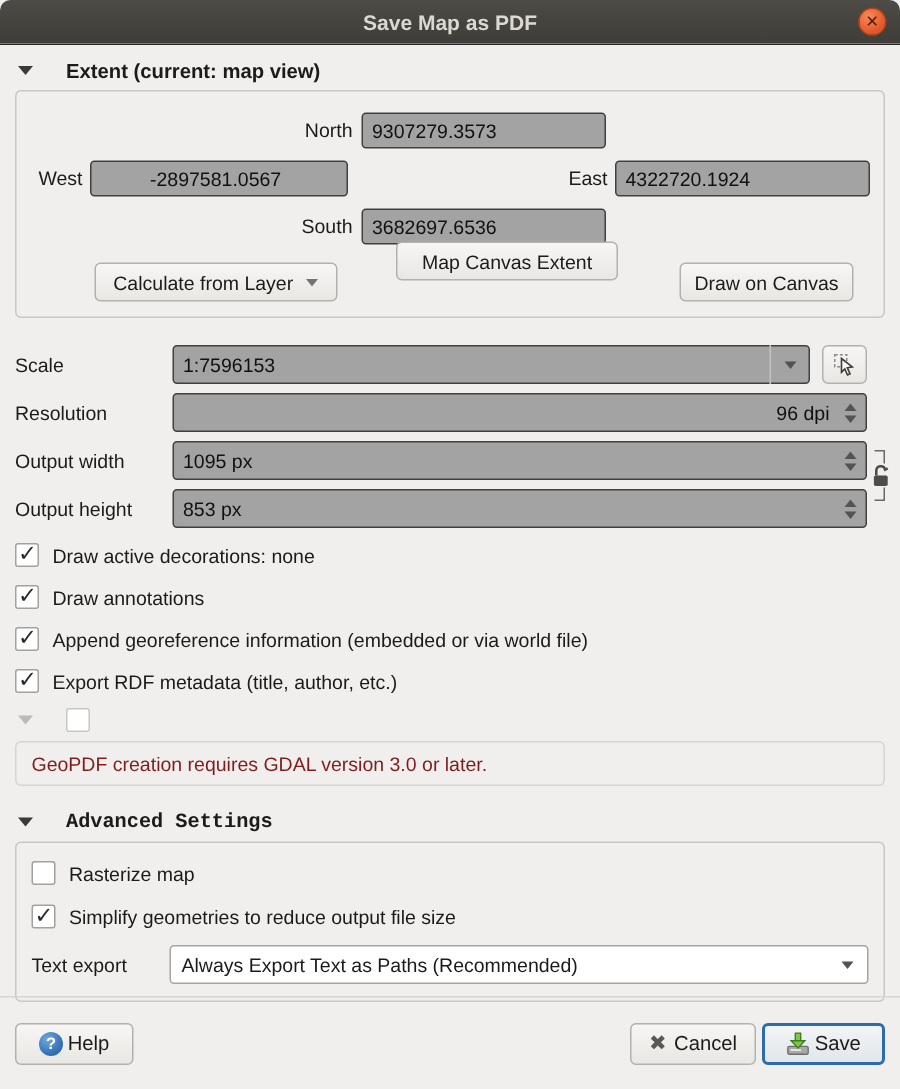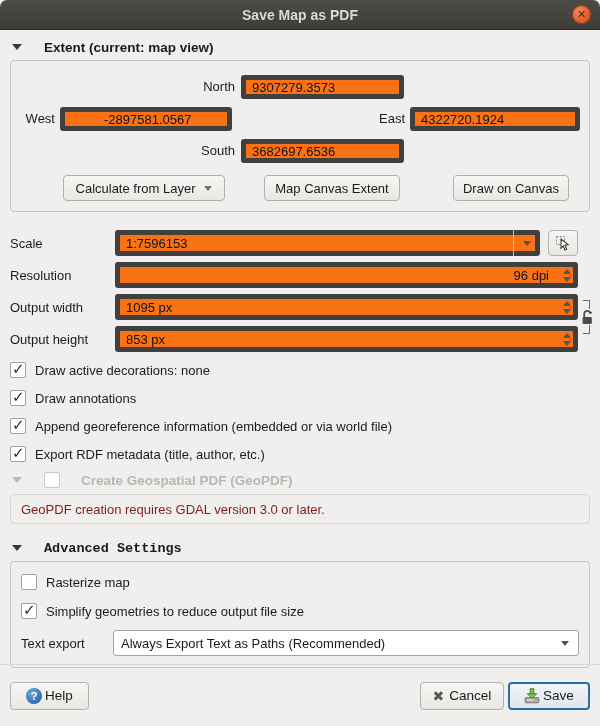--- a/index.html
+++ b/index.html
@@ -33,21 +33,21 @@
   .group-header { display:flex; align-items:center; margin:7px 2px 3px; height:20px; font-weight:bold; font-size:13.5px;gap:12px; }
   .tri { width:0; height:0; border-left:5px solid transparent; border-right:5px solid transparent; border-top:6px solid #3a3936; margin-right:10px; }
   .tri.disabled { border-top-color:#bcbab6; }
 
   
   .extent-box { border:1px solid #c9c7c3; border-radius:4px; height:152px; position:relative; }
   .abs { position:absolute; }
   .flabel { height:24px; line-height:24px; text-align:right; }
 
   .tf {
-    height:24px; background:#f97316; border:5px solid #404040; border-radius:3px;
+    height:24px; background:#a3a3a3; border:1px solid #404040; border-radius:3px;
     padding:0 6px; font-size:13px; font-family:inherit; color:#111; outline:none; width:100%;
   }
 
   .btn {
     background:linear-gradient(#f7f6f4,#e9e7e4);
     border:1px solid #b3b1ad; border-radius:4px;
     display:flex; align-items:center; justify-content:center;
     height:26px; font-size:13px; color:#1c1b19; cursor:default;
   }
   .dd-tri { width:0; height:0; border-left:4px solid transparent; border-right:4px solid transparent; border-top:5px solid #76746f; margin-left:9px; }
@@ -157,21 +157,21 @@
       <div class="abs flabel" style="left:352px; width:42px; top:46px;">East</div>
       <input class="abs tf" style="left: 399px; width: 170px; top: 46px;" value="4322720.1924">
 
       <div class="abs flabel" style="left:130px; width:94px; top:78px;">South</div>
       <input class="abs tf" style="left: 230px; width: 163px; top: 78px;" value="3682697.6536">
 
       <div class="abs btn" style="left:52px; top:114px; width:162px;">
         <span>Calculate from Layer</span>
         <span class="dd-tri"></span>
       </div>
-      <div class="abs btn" style="left:253px; top:114px; width:136px;">
+      <div class="abs btn" style="left:253px; top:100px; width:148px;">
         <span>Map Canvas Extent</span>
       </div>
       <div class="abs btn" style="left:442px; top:114px; width:116px;">
         <span>Draw on Canvas</span>
       </div>
     </div>
 
     <div class="rows">
 
       <div class="form-row">
@@ -246,21 +246,20 @@
       <span>Append georeference information (embedded or via world file)</span>
     </div>
     <div class="check-row">
       <span class="checkbox on"></span>
       <span>Export RDF metadata (title, author, etc.)</span>
     </div>
 
     <div class="group-header geo-header">
       <span class="tri disabled"></span>
       <span class="checkbox disabled" style="margin-right:9px;"></span>
-      <span class="label">Create Geospatial PDF (GeoPDF)</span>
     </div>
     <div class="geo-box">
       <span>GeoPDF creation requires GDAL version 3.0 or later.</span>
     </div>
 
     <div class="group-header adv-header">
       <span class="tri"></span>
       <span>Advanced Settings</span>
     </div>
     <div class="adv-box">

